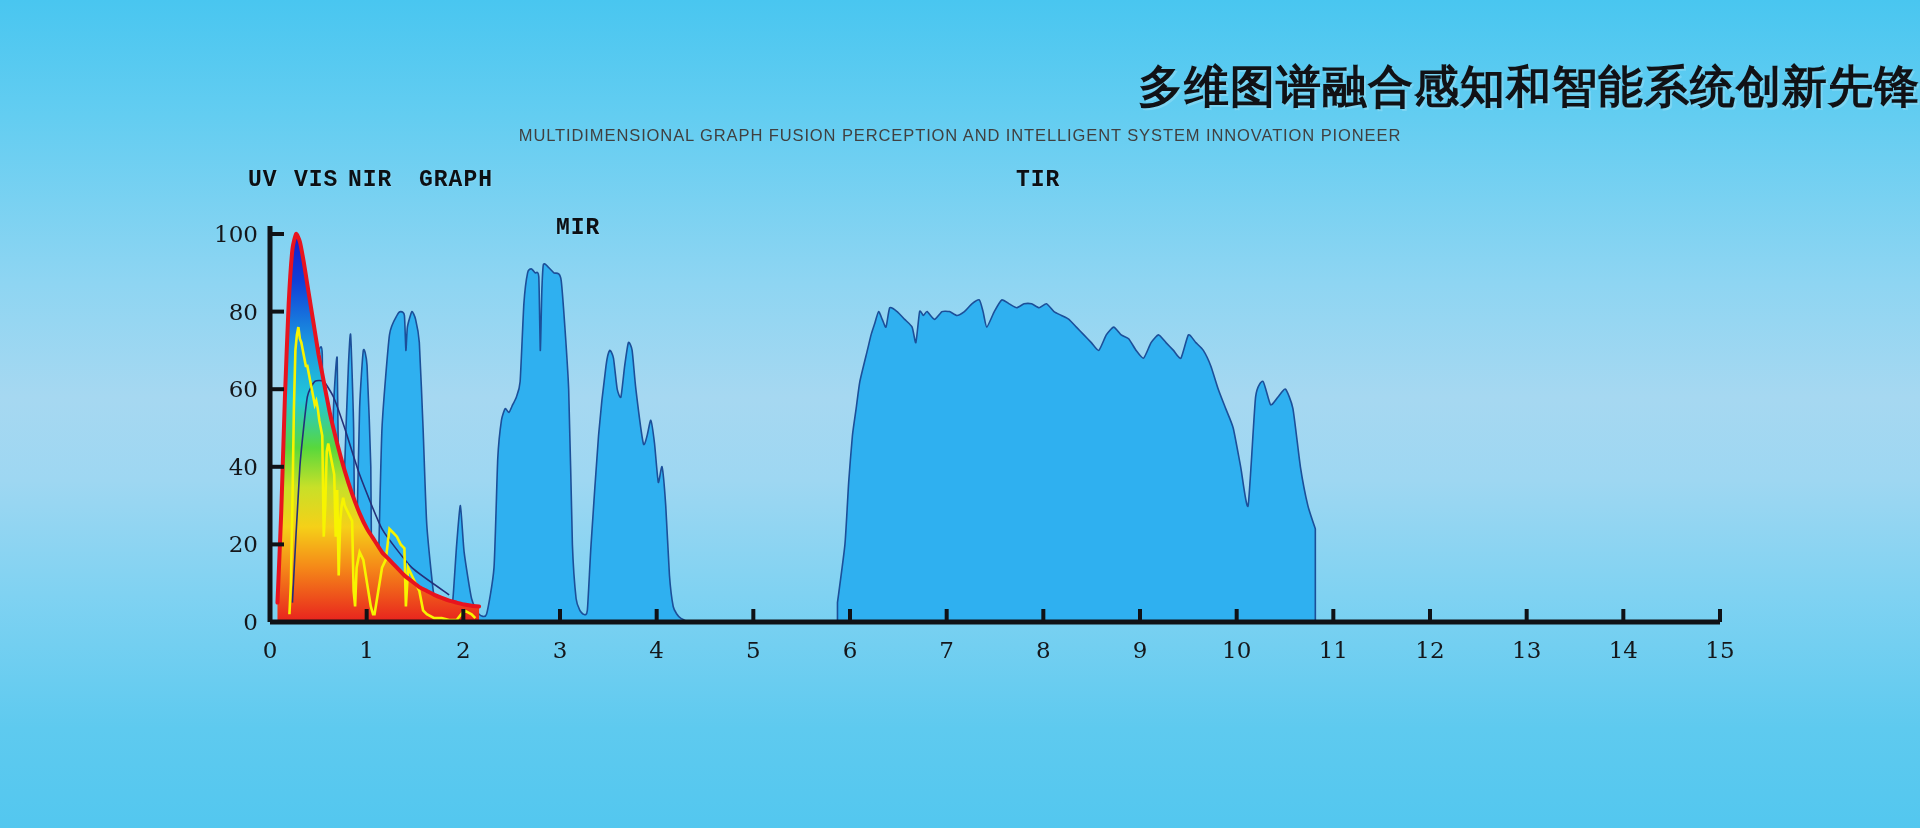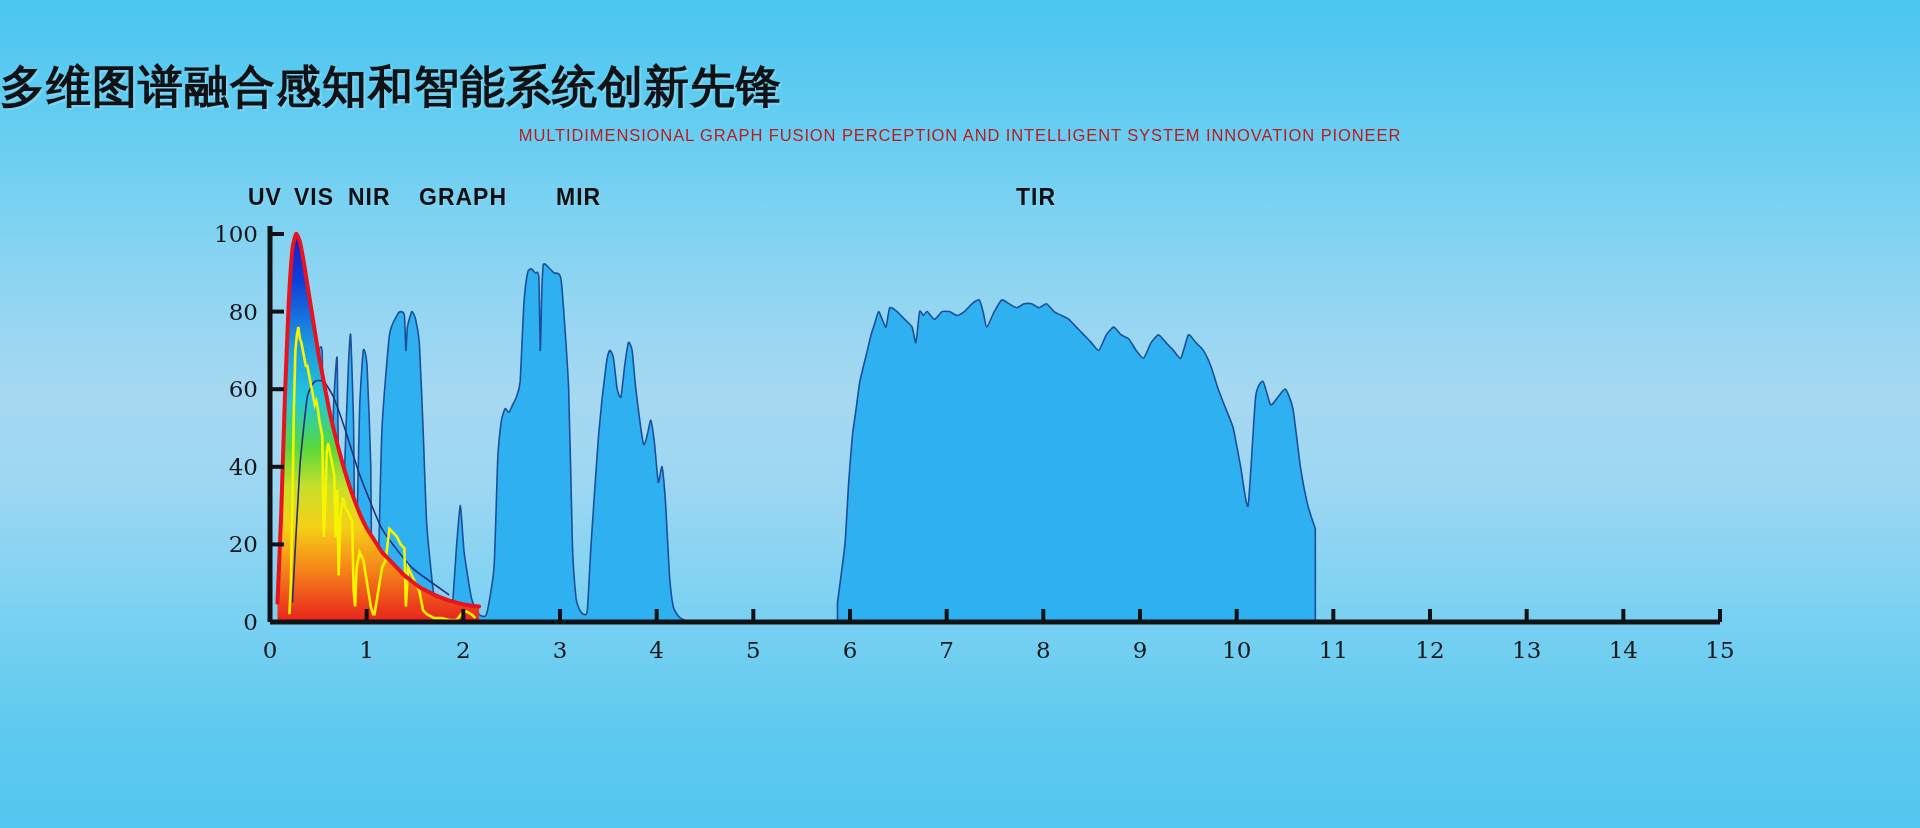--- a/index.html
+++ b/index.html
@@ -14,37 +14,37 @@
       #9ed7f2 58%,
       #7fd2f2 72%,
       #5ecaef 88%,
       #53c7ef 100%);
     position:relative;
   }
   #stage{position:absolute;inset:0;}
 
   
   .title{
-    position:absolute;left:0;right:0;top:57px;text-align:left;
+    position:absolute;left:0;right:0;top:57px;text-align:right;
     font-family:"DejaVu Sans","Liberation Sans",sans-serif;
     font-size:45px;font-weight:bold;color:#111216;
     letter-spacing:1px;white-space:nowrap;
     text-shadow:2px 2px 0 rgba(255,255,255,.18);
   }
   .subtitle{
     position:absolute;left:0;right:0;top:126px;text-align:center;
     font-family:"Liberation Sans",sans-serif;
-    font-size:16.5px;font-weight:400;color:#b91c1c;
+    font-size:16.5px;font-weight:400;color:#404040;
     letter-spacing:.9px;white-space:nowrap;
   }
 
   
   .bandlabel{
-    position:absolute;top:184px;
-    font-family:Liberation Sans, sans-serif;
+    position:absolute;top:167px;
+    font-family:Liberation Mono, monospace;
     font-size:23px;font-weight:bold;color:#0d0f13;
     letter-spacing:1px;white-space:nowrap;
     text-shadow:1px 1px 0 rgba(255,255,255,.15);
   }
 
   
   #plot{position:absolute;left:0;top:0;}
 
   .axnum{
     font-family:"DejaVu Serif","Liberation Serif",serif;
@@ -57,21 +57,21 @@
 <div id="stage">
 
   <div class="title">多维图谱融合感知和智能系统创新先锋</div>
   <div class="subtitle">MULTIDIMENSIONAL GRAPH FUSION PERCEPTION AND INTELLIGENT SYSTEM INNOVATION PIONEER</div>
 
   <div id="bandlabels">
       <div class="bandlabel" style="left: 248px;">UV</div>
       <div class="bandlabel" style="left: 294px;">VIS</div>
       <div class="bandlabel" style="left: 348px;">NIR</div>
       <div class="bandlabel" style="left: 419px;">GRAPH</div>
-      <div class="bandlabel" style="left: 556px;">MIR</div>
+      <div class="bandlabel" style="left: 556px; margin-top: 48px;">MIR</div>
       <div class="bandlabel" style="left: 1016px;">TIR</div>
     </div>
 
   <svg id="plot" width="1920" height="828" viewBox="0 0 1920 828">
     <defs>
       <linearGradient id="rainbow" x1="0" y1="0" x2="0" y2="1">
         <stop offset="0%" stop-color="#1414c8"></stop>
         <stop offset="14%" stop-color="#1040d8"></stop>
         <stop offset="30%" stop-color="#1c9ae0"></stop>
         <stop offset="44%" stop-color="#23c8d8"></stop>

